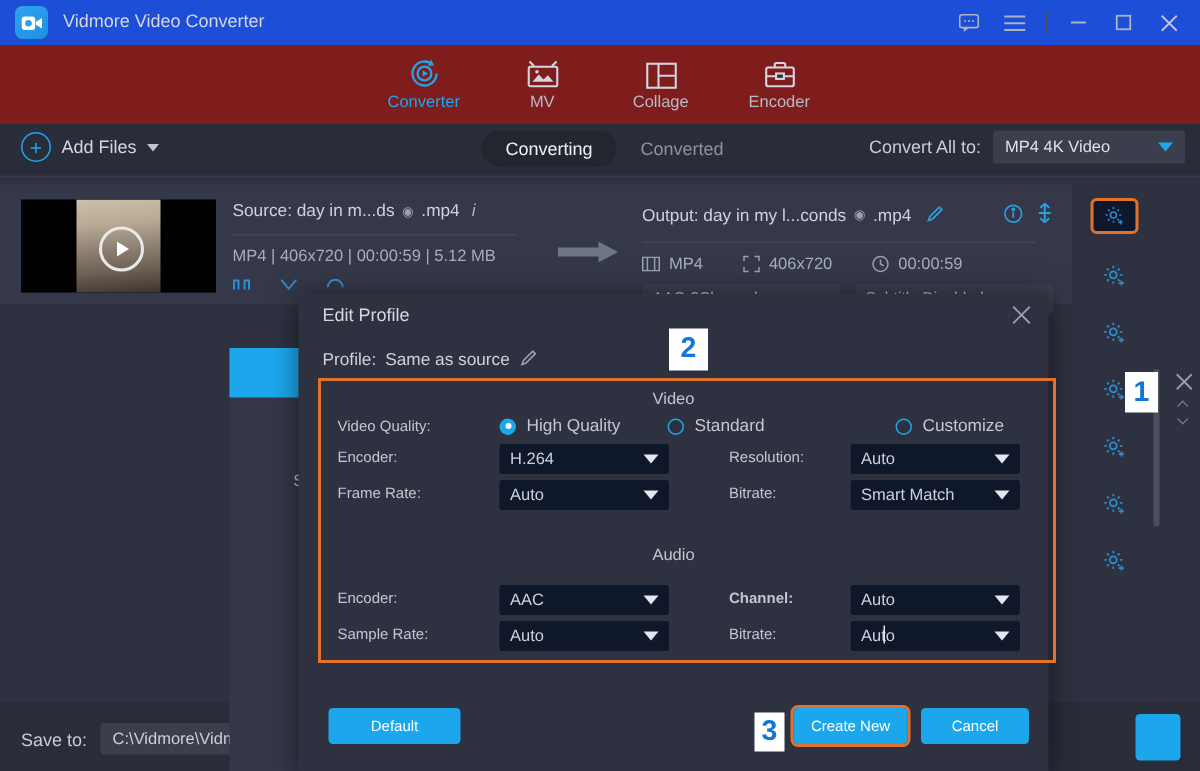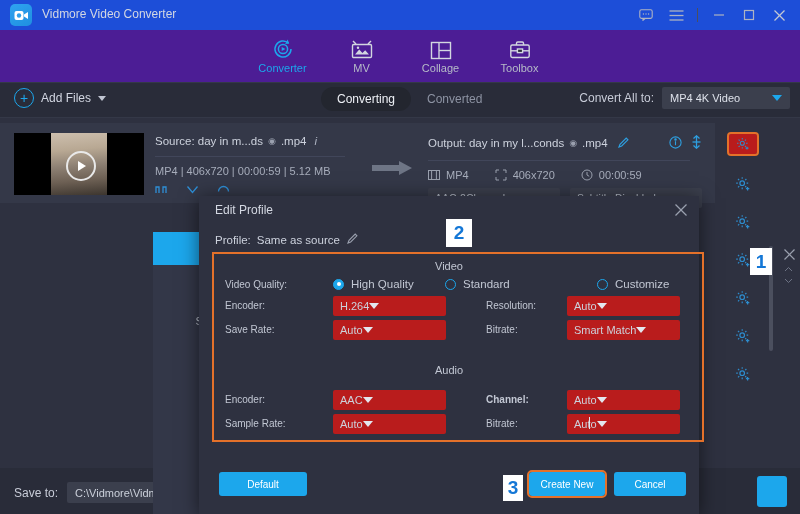--- a/index.html
+++ b/index.html
@@ -16,21 +16,21 @@
   .titlebar{position:absolute;left:0;top:0;width:800px;height:30px;background:#1d4ed8;}
   .logo{position:absolute;left:10px;top:4px;width:22px;height:22px;border-radius:5px;
         background:linear-gradient(145deg,#2fa3f0,#1f8fe0);display:flex;align-items:center;justify-content:center;}
   .logo svg{display:block;}
   .apptitle{position:absolute;left:42px;top:7px;font-size:12px;color:#d3d7e2;}
   .winbtns{position:absolute;right:6px;top:0;height:30px;display:flex;align-items:center;gap:0px;}
   .wbtn{width:30px;height:30px;display:flex;align-items:center;justify-content:center;color:#aeb3c2;cursor:default;}
   .wsep{width:1px;height:14px;background:#4a4e60;margin:0 6px;}
 
   
-  .nav{position:absolute;left:0;top:30px;width:800px;height:52px;background:#4c1d95;}
+  .nav{position:absolute;left:0;top:30px;width:800px;height:52px;background:#7f1d1d;}
   .navtabs{position:absolute;left:243px;top:0;display:flex;}
   .ntab{width:79px;height:52px;display:flex;flex-direction:column;align-items:center;justify-content:center;gap:2px;cursor:default;color:#b6bbc8;}
   .ntab.active{color:#1ca7ec;}
   .ntab .nlbl{font-size:11px;}
   .ntab .nico{height:22px;display:flex;align-items:flex-end;}
   .underline{position:absolute;left:245px;top:80px;width:75px;height:2px;background:#1ca7ec;}
   .navline{position:absolute;left:0;top:82px;width:800px;height:1px;background:#343847;}
 
   
   .toolbar{position:absolute;left:0;top:83px;width:800px;height:32px;background:#292c39;}
@@ -106,22 +106,22 @@
           box-shadow:0 2px 18px rgba(0,0,0,.55);}
   .dlghdr{position:absolute;left:0;top:0;width:500px;height:28px;}
   .dlgtitle{position:absolute;left:16px;top:7px;font-size:12px;color:#d4d8e2;}
   .dlgclose{position:absolute;right:8px;top:4px;width:20px;height:20px;display:flex;align-items:center;justify-content:center;color:#9aa0ae;font-size:15px;}
   .profrow{position:absolute;left:16px;top:36px;display:flex;align-items:center;gap:6px;font-size:11.5px;color:#cdd2dd;}
 
   .redbox{position:absolute;left:13px;top:56px;width:492px;height:190px;border:2px solid #e4712a;box-sizing:border-box;}
 
   .sectlabel{position:absolute;width:100%;text-align:center;font-size:11px;color:#c2c7d3;}
   .lbl{position:absolute;font-size:10px;color:#c2c7d3;}
-  .sel{position:absolute;height:20px;background:#b91c1c;border-radius:2px;display:flex;align-items:center;
-       justify-content:flex-start;padding:0 7px;font-size:11px;color:#ccd1db;box-sizing:border-box;}
+  .sel{position:absolute;height:20px;background:#0f172a;border-radius:2px;display:flex;align-items:center;
+       justify-content:space-between;padding:0 7px;font-size:11px;color:#ccd1db;box-sizing:border-box;}
   .sel .wcaret{width:0;height:0;border-left:5px solid transparent;border-right:5px solid transparent;border-top:6px solid #e3e7ef;}
 
   .radio{position:absolute;display:flex;align-items:center;gap:7px;font-size:11.5px;color:#c2c7d3;}
   .rdot{width:11px;height:11px;border-radius:50%;border:1.6px solid #1ca7ec;box-sizing:border-box;
         display:flex;align-items:center;justify-content:center;}
   .rdot.on{background:#1ca7ec;}
   .rdot.on i{width:4px;height:4px;border-radius:50%;background:#fff;display:block;}
 
   .caretin{position:absolute;width:1px;height:12px;background:#dfe3ec;}
 
@@ -226,21 +226,21 @@
       <div class="ntab">
         <span class="nico">
           <svg width="22" height="20" viewBox="0 0 22 20" fill="none" stroke="#d2d6e0" stroke-width="1.4">
             <path d="M7.5 5 V3.2 a1.2 1.2 0 0 1 1.2-1.2 h4.6 a1.2 1.2 0 0 1 1.2 1.2 V5"></path>
             <rect x="1.8" y="5" width="18.4" height="12.5" rx="1.4"></rect>
             <rect x="8.4" y="9" width="5.2" height="3.6" fill="#2a2d3a"></rect>
             <line x1="1.8" y1="10.8" x2="8.4" y2="10.8"></line>
               <line x1="13.6" y1="10.8" x2="20.2" y2="10.8"></line>
           </svg>
         </span>
-        <span class="nlbl">Toolbox</span>
+        <span class="nlbl">Encoder</span>
       </div>
 
     </div>
     <div class="underline"></div>
   </div>
   <div class="navline"></div>
 
   <div class="toolbar">
     <div class="addfiles">
       <span class="plus">+</span>
@@ -508,21 +508,21 @@
       <span>H.264</span>
       <span class="wcaret"></span>
     </div>
 
     <div class="lbl" style="left:287px;top:104px;">Resolution:</div>
     <div class="sel" style="left:368px;top:100px;width:113px;">
       <span>Auto</span>
       <span class="wcaret"></span>
     </div>
 
-    <div class="lbl" style="left:26px;top:128px;">Save Rate:</div>
+    <div class="lbl" style="left:26px;top:128px;">Frame Rate:</div>
     <div class="sel" style="left:134px;top:124px;width:113px;">
       <span>Auto</span>
       <span class="wcaret"></span>
     </div>
 
     <div class="lbl" style="left:287px;top:128px;">Bitrate:</div>
     <div class="sel" style="left:368px;top:124px;width:113px;">
       <span>Smart Match</span>
       <span class="wcaret"></span>
     </div>

